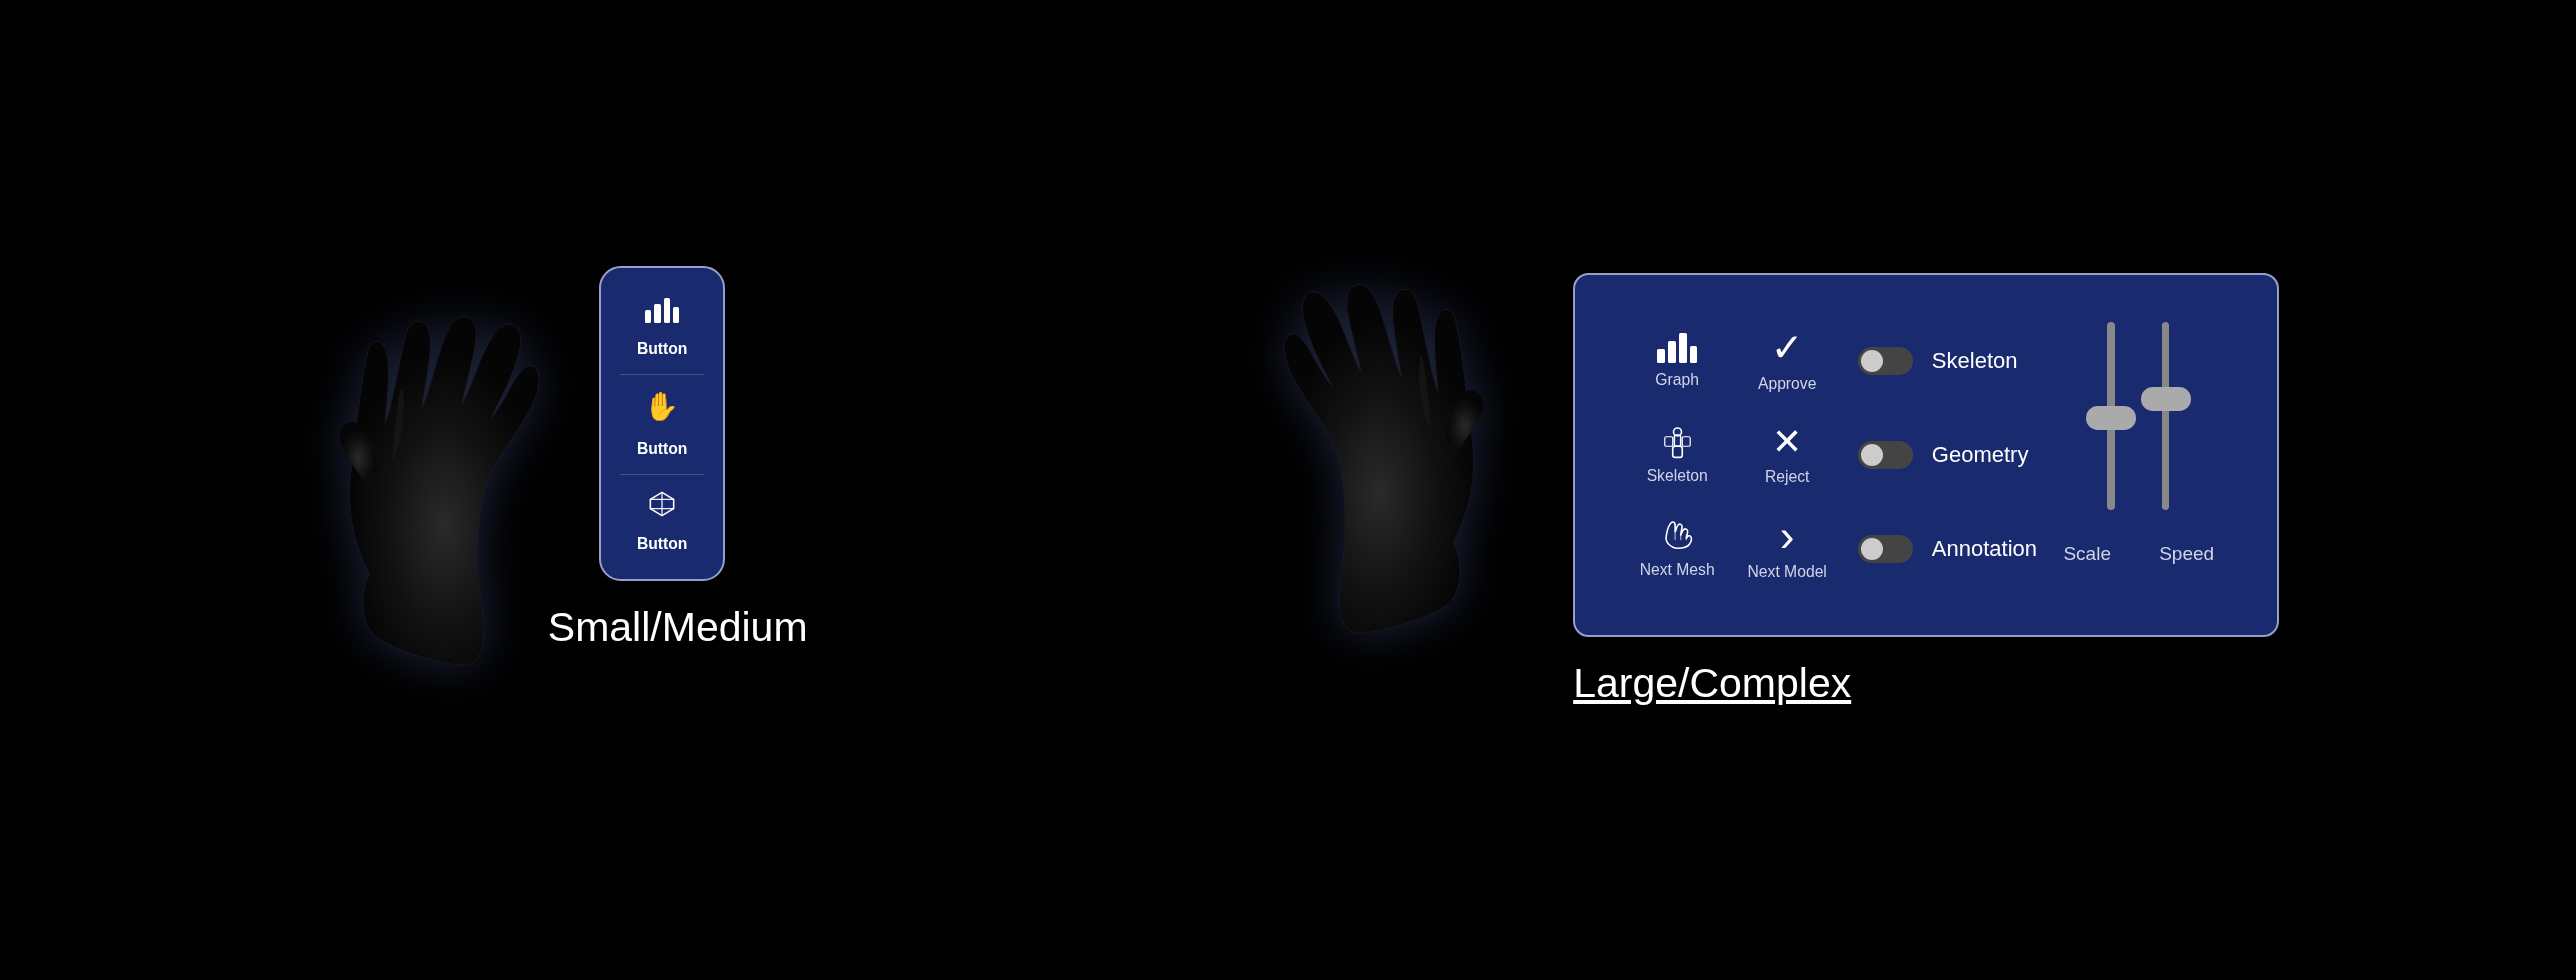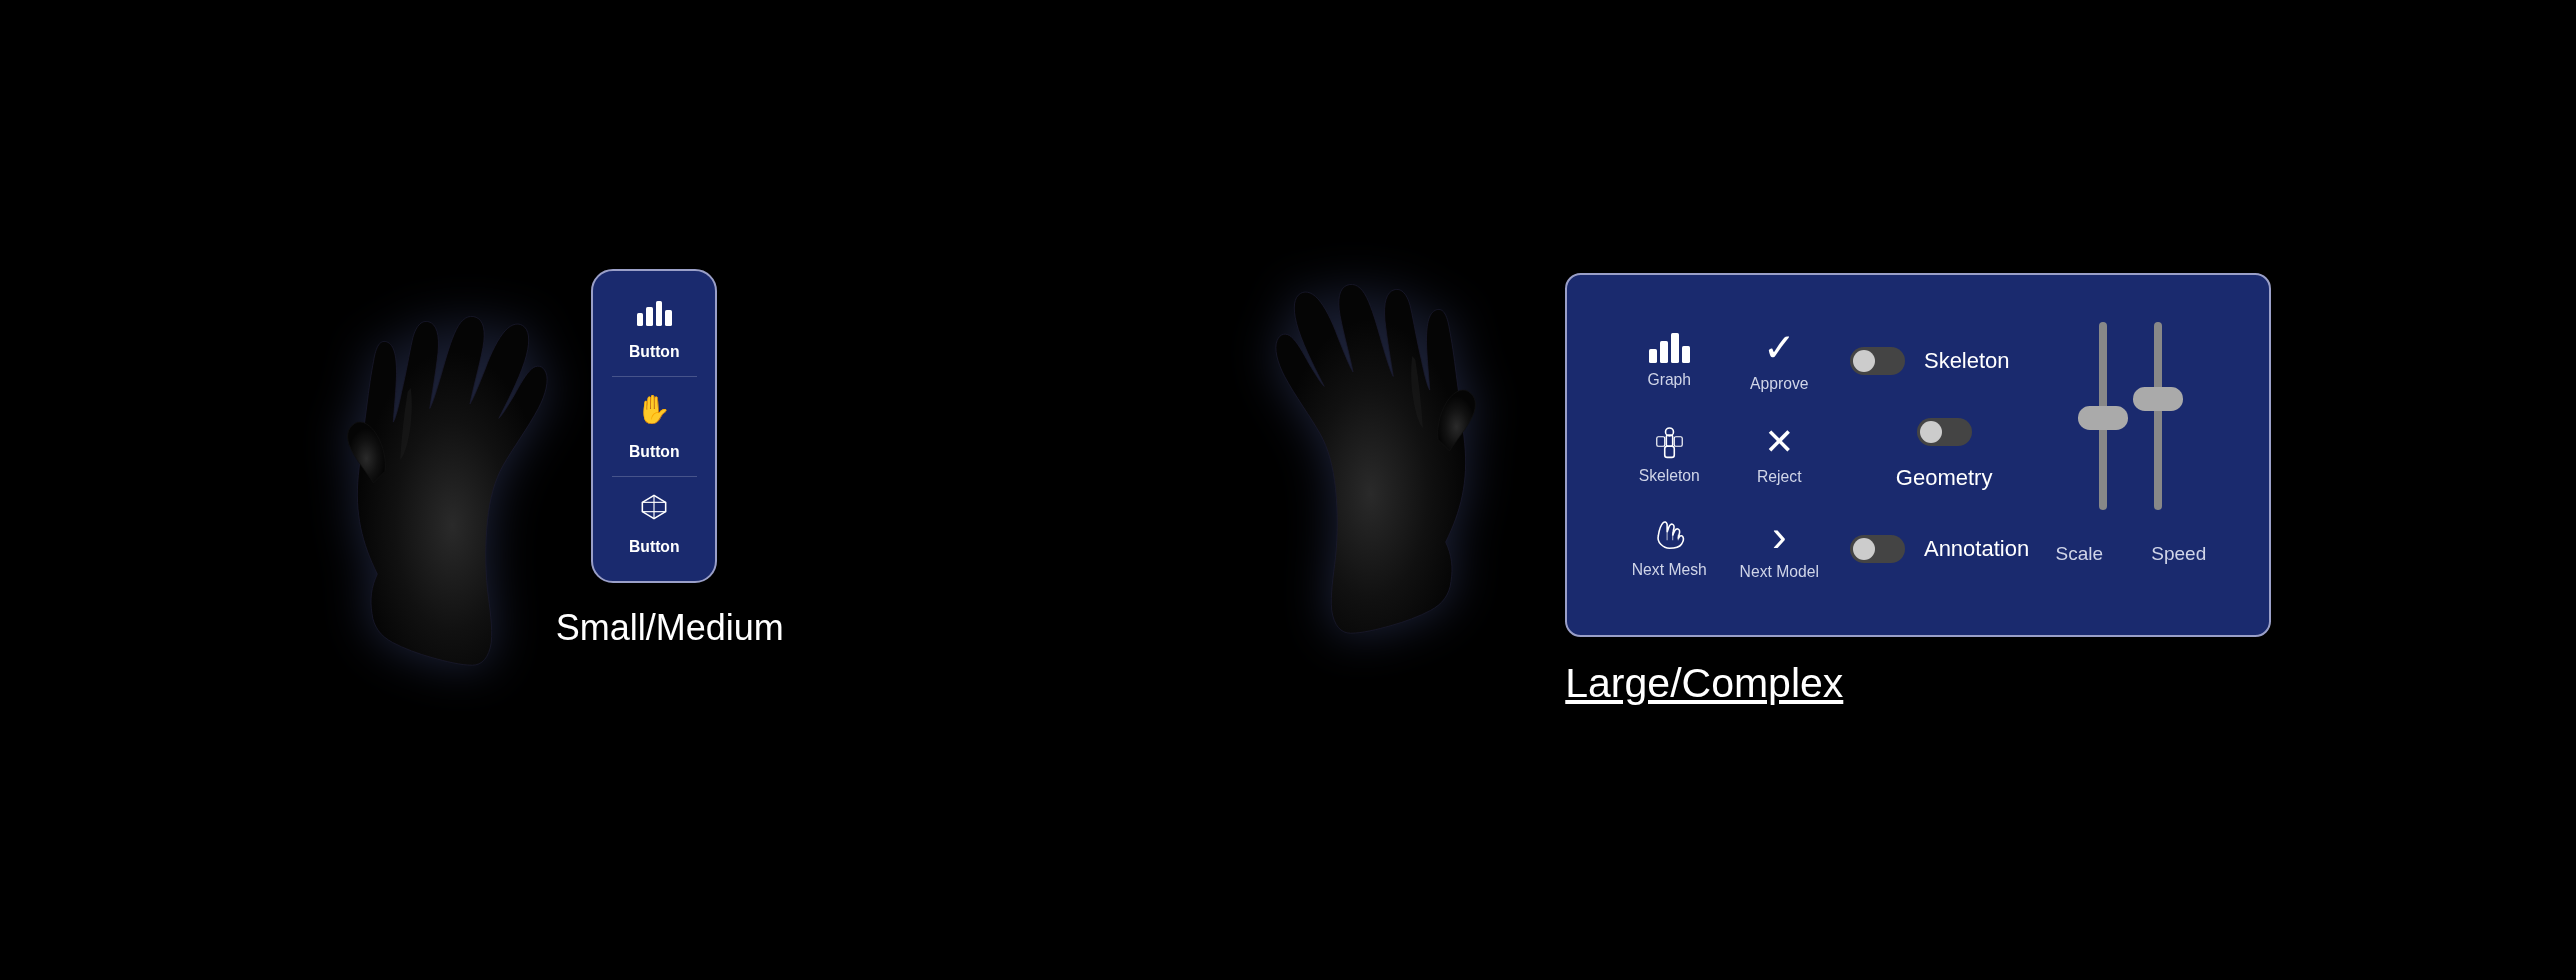--- a/index.html
+++ b/index.html
@@ -30,21 +30,21 @@
       position: relative;
     }
 
     .hand-svg {
       width: 251px;
       height: 471px;
     }
 
     .section-label {
       color: #fff;
-      font-size: 36px;
+      font-size: 41px;
       font-weight: 400;
       margin-top: 23.5px;
       text-align: center;
     }
 
     
     .small-medium-panel {
       background: #1a2a6e;
       border: 2.4px solid #9a9fc8;
       border-radius: 22px;
@@ -378,21 +378,21 @@
             <circle cx="22" cy="10" r="5" fill="none" stroke="white" stroke-width="2"></circle>
           </svg>
           <span class="item-label">Skeleton</span>
         </div>
 
         <div class="panel-item">
           <span style="font-size:36px; color:#fff; font-weight:300; line-height:1;">✕</span>
           <span class="item-label">Reject</span>
         </div>
 
-        <div class="toggle-row" style="padding-left:15.7px;flex-direction:column;">
+        <div class="toggle-row" style="padding-left:15.7px;">
           <div class="toggle-switch toggle-off"></div>
           <span class="toggle-label">Geometry</span>
         </div>
 
         <div class="panel-item">
           <svg width="35" height="35" viewBox="0 0 44 44">
             <path d="M22,38 C18,38 14,36 11,33 C8,30 7,26 8,22 C9,15 12,8 14,6 C16,4 18,5 19,8 L19,18 C19,18 20,15 21,12 C22,9 24,7 26,8 C28,9 28,12 27,15 L26,22 C26,22 27,19 28,17 C29,15 31,13 33,14 C35,15 35,18 34,21 L33,26 C33,26 34,24 35,23 C36,22 38,22 39,24 C40,26 39,30 37,33 C35,36 29,38 22,38 Z" fill="none" stroke="white" stroke-width="2"></path>
             <line x1="19" y1="18" x2="19" y2="28" stroke="white" stroke-width="1.5" opacity="0.6"></line>
             <line x1="26" y1="18" x2="26" y2="28" stroke="white" stroke-width="1.5" opacity="0.6"></line>
             <line x1="33" y1="21" x2="33" y2="28" stroke="white" stroke-width="1.5" opacity="0.6"></line>

